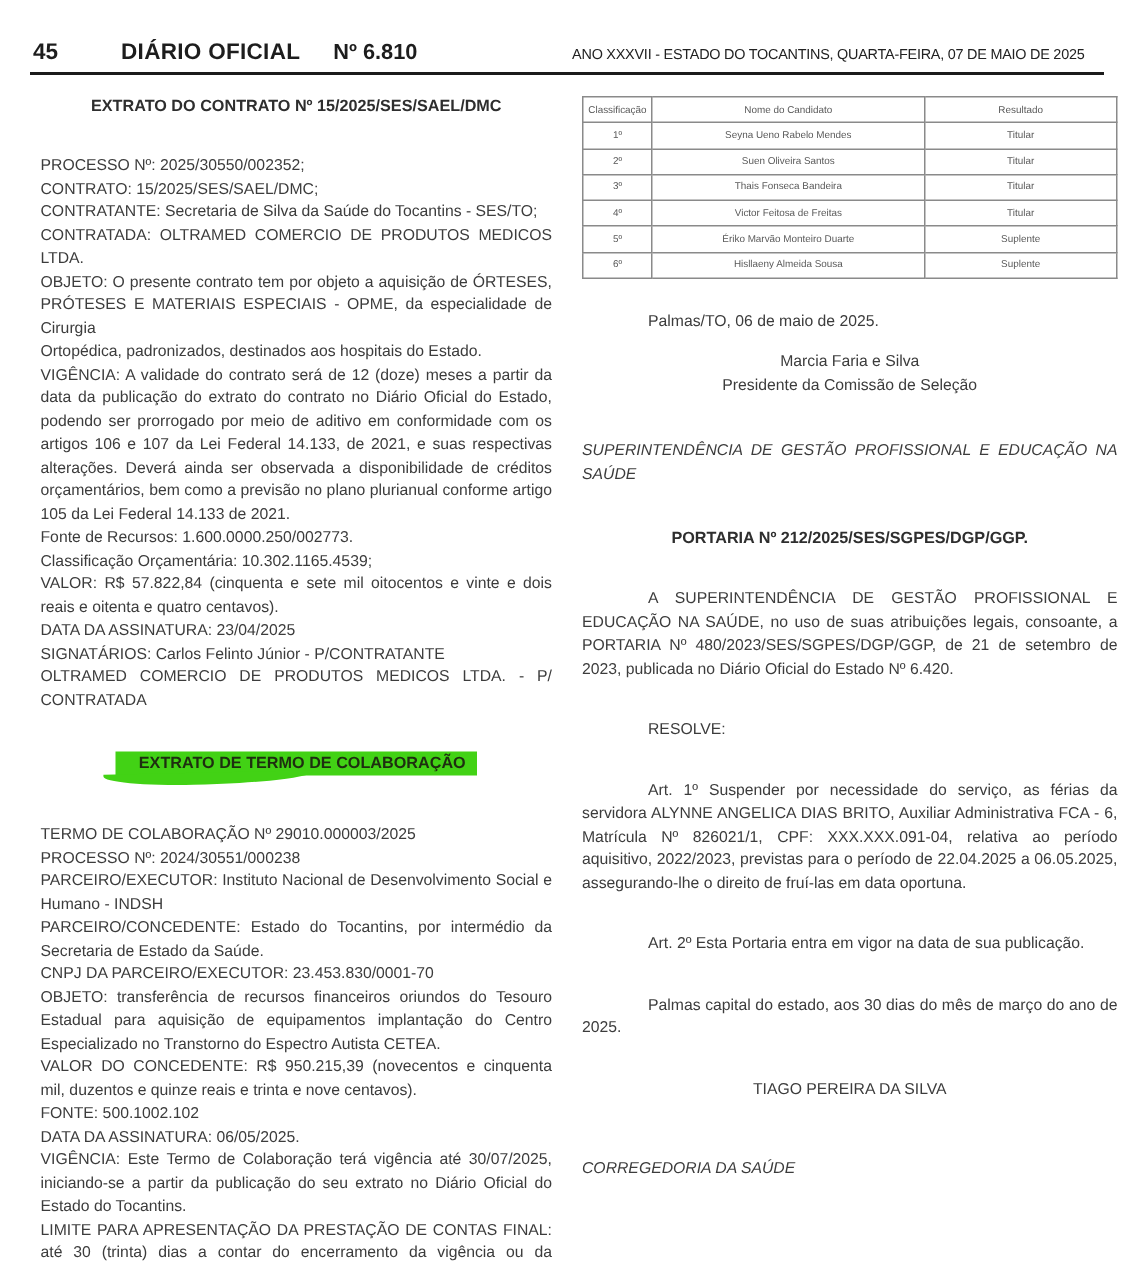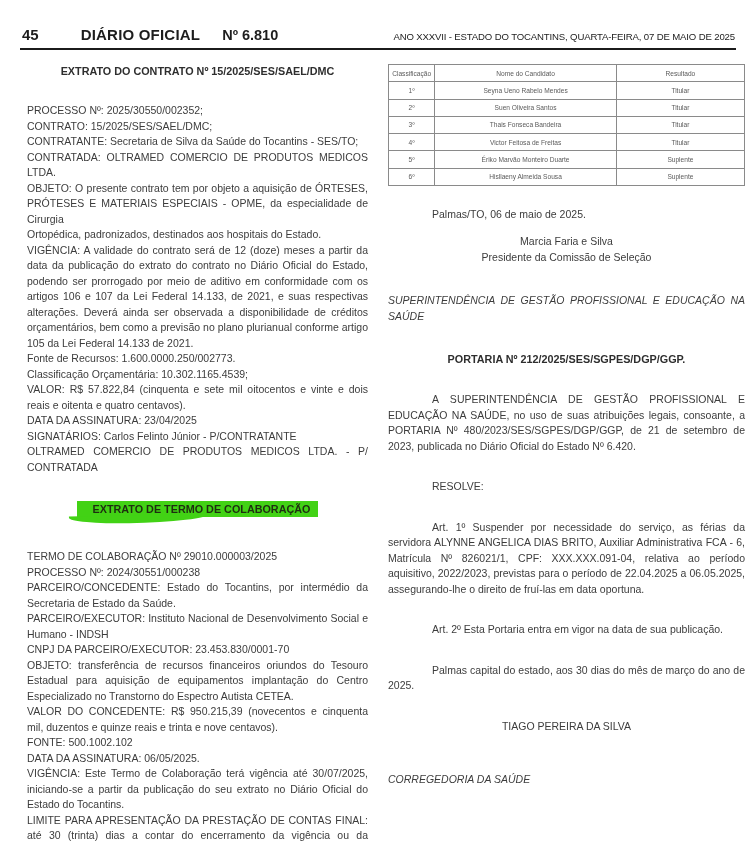--- a/index.html
+++ b/index.html
@@ -8,21 +8,21 @@
     width: 748px; height: 841px; overflow: hidden;
     background: #ffffff;
     font-family: "Liberation Sans", sans-serif;
     color: #3c3c3c;
   }
   .page { position: relative; width: 748px; height: 841px; overflow: hidden; }
 
   
   .masthead {
     display: flex; align-items: baseline;
-    padding: 26px 13px 0 22px;
+    padding: 26px 25px 0 22px;
     color: #1d1d1d;
   }
   .page-num { font-size: 15px; font-weight: bold; }
   .gazette-title { font-size: 15px; font-weight: bold; margin-left: 42px; letter-spacing: 0.2px; }
   .gazette-num { font-size: 14.5px; font-weight: bold; margin-left: 22px; }
   .masthead-right {
     margin-left: auto; font-size: 9.6px; font-weight: normal;
     letter-spacing: -0.15px; color: #222;
   }
   .rule { border: 0; border-top: 2px solid #1b1b1b; margin: 5px 12px 0 20px; }
@@ -110,22 +110,22 @@
         </div>
 
       <div class="hl-line">
         <span class="hl">EXTRATO DE TERMO DE COLABORAÇÃO</span>
       </div>
 
       <div>
 
       <p class="just">TERMO DE COLABORAÇÃO Nº 29010.000003/2025</p>
           <p class="just">PROCESSO Nº: 2024/30551/000238</p>
+          <p class="just">PARCEIRO/EXECUTOR: Instituto Nacional de Desenvolvimento Social e Humano - INDSH</p>
           <p class="just">PARCEIRO/CONCEDENTE: Estado do Tocantins, por intermédio da Secretaria de Estado da Saúde.</p>
-          <p class="just">PARCEIRO/EXECUTOR: Instituto Nacional de Desenvolvimento Social e Humano - INDSH</p>
           <p class="just">CNPJ DA PARCEIRO/EXECUTOR: 23.453.830/0001-70</p>
           <p class="just">OBJETO: transferência de recursos financeiros oriundos do Tesouro Estadual para aquisição de equipamentos implantação do Centro Especializado no Transtorno do Espectro Autista CETEA.</p>
           <p class="just">VALOR DO CONCEDENTE: R$ 950.215,39 (novecentos e cinquenta mil, duzentos e quinze reais e trinta e nove centavos).</p>
           <p class="just">FONTE: 500.1002.102</p>
           <p class="just">DATA DA ASSINATURA: 06/05/2025.</p>
           <p class="just">VIGÊNCIA: Este Termo de Colaboração terá vigência até 30/07/2025, iniciando-se a partir da publicação do seu extrato no Diário Oficial do Estado do Tocantins.</p>
           <p class="just">LIMITE PARA APRESENTAÇÃO DA PRESTAÇÃO DE CONTAS FINAL: até 30 (trinta) dias a contar do encerramento da vigência ou da conclusão da execução do objeto, o que ocorrer primeiro.</p>
         </div>
     </div>
 

